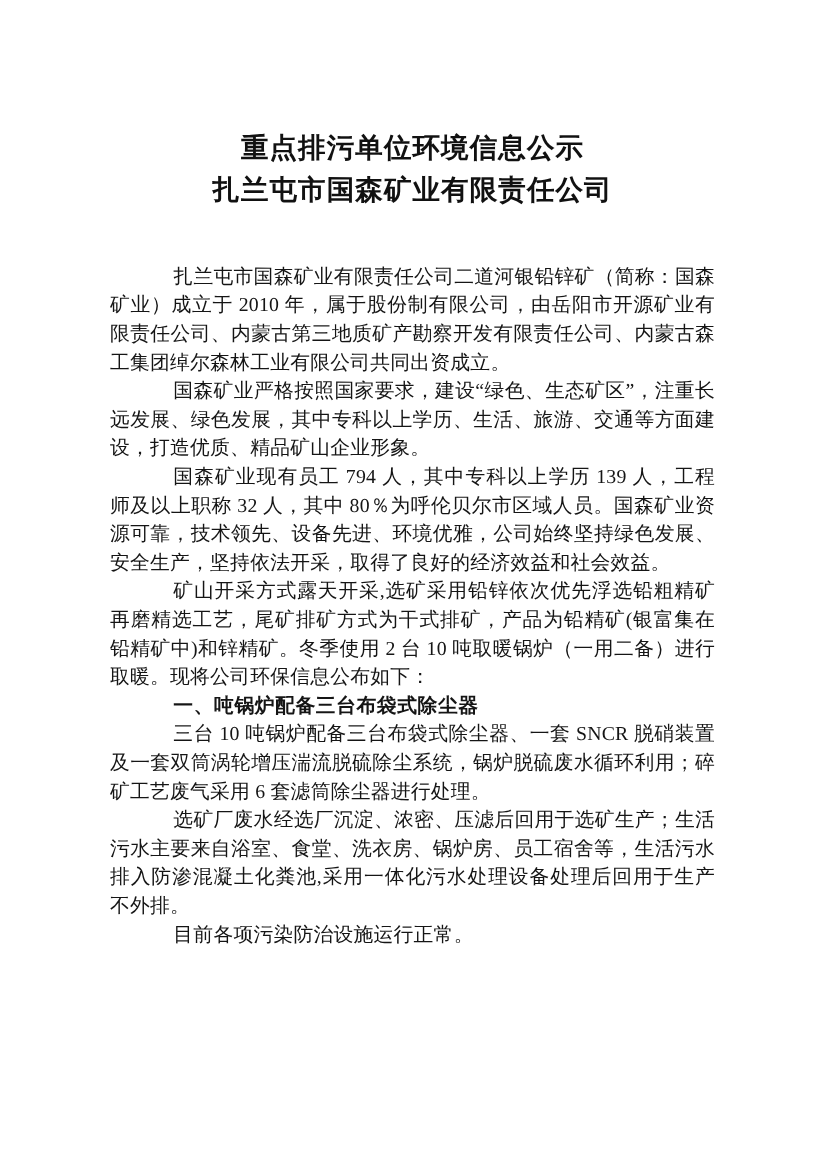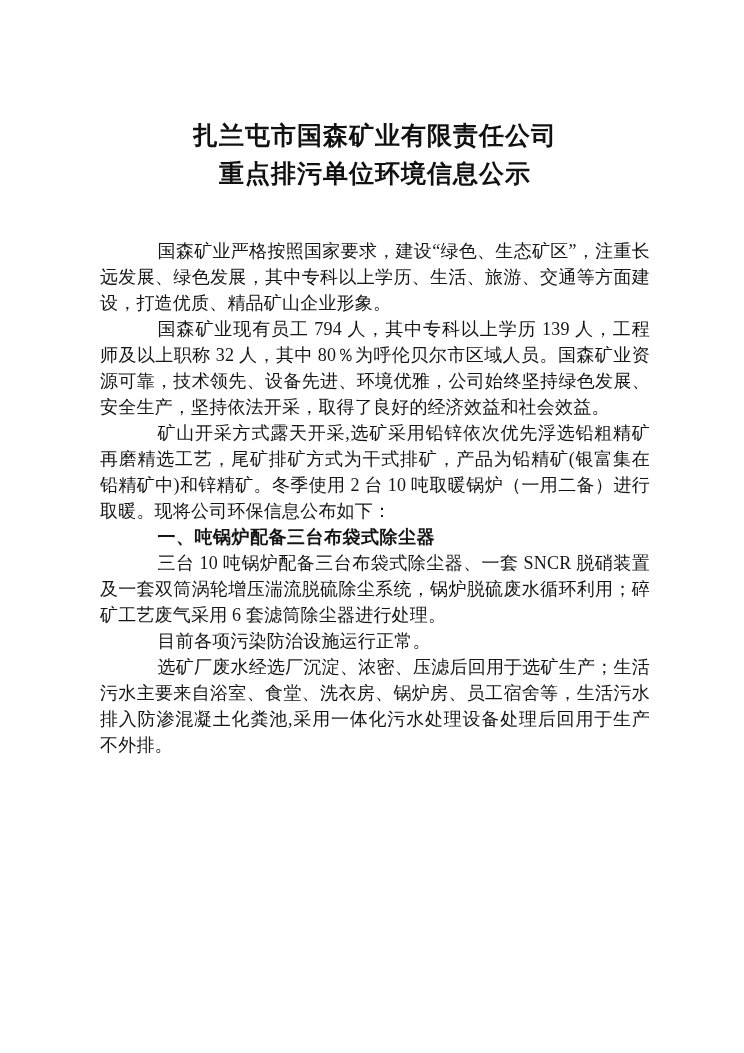--- a/index.html
+++ b/index.html
@@ -47,26 +47,27 @@
     font-weight: bold;
     letter-spacing: 0.5px;
   }
 </style>
 </head>
 <body>
 
 <div class="page">
   <div class="content">
     <div class="doc-title">
+      <div>重点排污单位环境信息公示</div>
       <div>扎兰屯市国森矿业有限责任公司</div>
-      <div>重点排污单位环境信息公示</div>
     </div>
     <div class="body-text">
+      <p class="para">扎兰屯市国森矿业有限责任公司二道河银铅锌矿（简称：国森矿业）成立于 2010 年，属于股份制有限公司，由岳阳市开源矿业有限责任公司、内蒙古第三地质矿产勘察开发有限责任公司、内蒙古森工集团绰尔森林工业有限公司共同出资成立。</p>
       <p class="para">国森矿业严格按照国家要求，建设“绿色、生态矿区”，注重长远发展、绿色发展，其中专科以上学历、生活、旅游、交通等方面建设，打造优质、精品矿山企业形象。</p>
       <p class="para">国森矿业现有员工 794 人，其中专科以上学历 139 人，工程师及以上职称 32 人，其中 80％为呼伦贝尔市区域人员。国森矿业资源可靠，技术领先、设备先进、环境优雅，公司始终坚持绿色发展、安全生产，坚持依法开采，取得了良好的经济效益和社会效益。</p>
       <p class="para">矿山开采方式露天开采,选矿采用铅锌依次优先浮选铅粗精矿再磨精选工艺，尾矿排矿方式为干式排矿，产品为铅精矿(银富集在铅精矿中)和锌精矿。冬季使用 2 台 10 吨取暖锅炉（一用二备）进行取暖。现将公司环保信息公布如下：</p>
       <p class="head">一、吨锅炉配备三台布袋式除尘器</p>
       <p class="para">三台 10 吨锅炉配备三台布袋式除尘器、一套 SNCR 脱硝装置及一套双筒涡轮增压湍流脱硫除尘系统，锅炉脱硫废水循环利用；碎矿工艺废气采用 6 套滤筒除尘器进行处理。</p>
+      <p class="para">选矿厂废水经选厂沉淀、浓密、压滤后回用于选矿生产；生活污水主要来自浴室、食堂、洗衣房、锅炉房、员工宿舍等，生活污水排入防渗混凝土化粪池,采用一体化污水处理设备处理后回用于生产不外排。</p>
       <p class="para">目前各项污染防治设施运行正常。</p>
-      <p class="para">选矿厂废水经选厂沉淀、浓密、压滤后回用于选矿生产；生活污水主要来自浴室、食堂、洗衣房、锅炉房、员工宿舍等，生活污水排入防渗混凝土化粪池,采用一体化污水处理设备处理后回用于生产不外排。</p>
     </div>
   </div>
 </div>
 
 </body></html>

